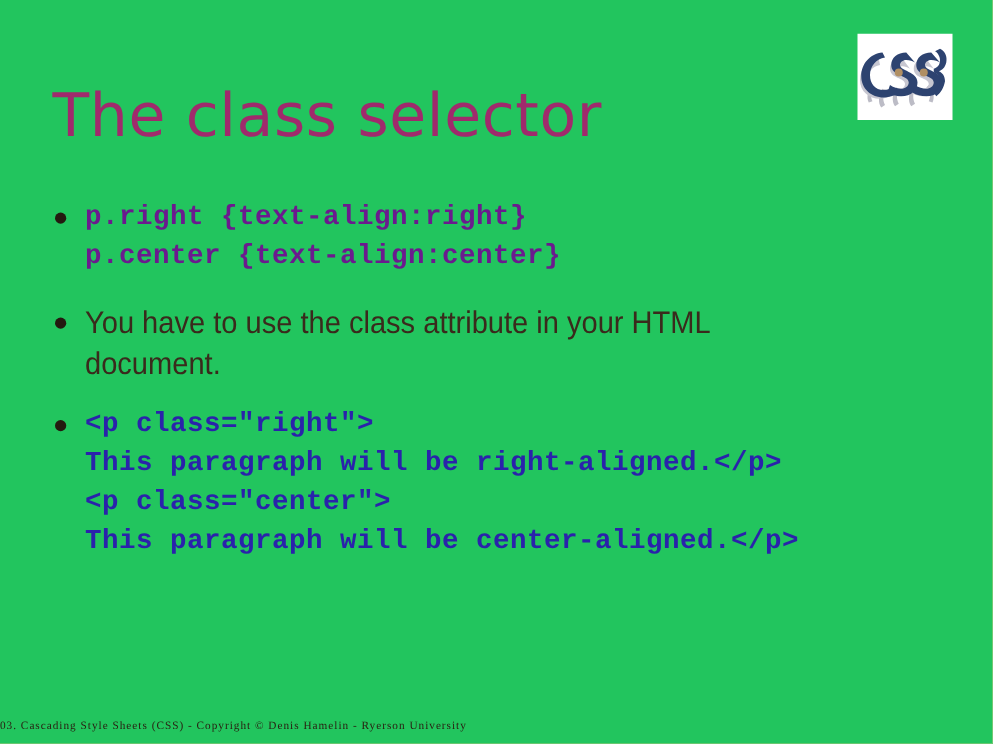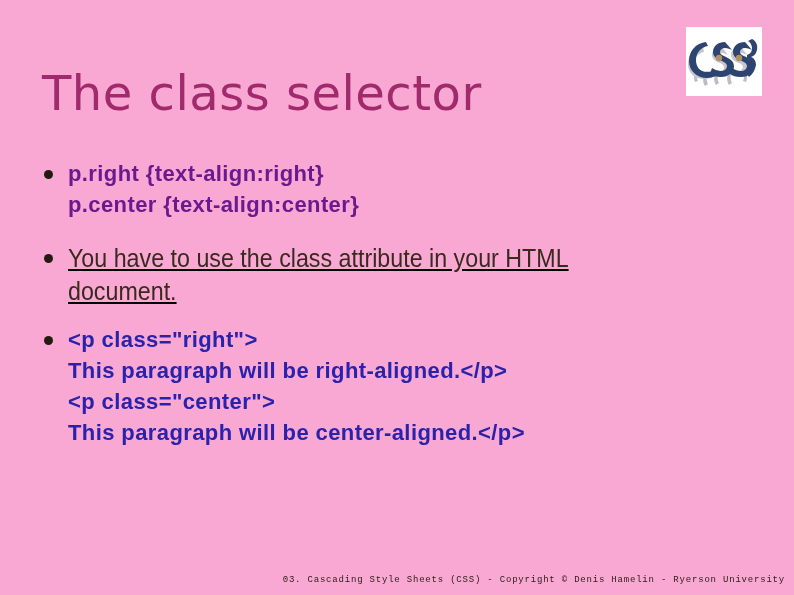--- a/index.html
+++ b/index.html
@@ -12,21 +12,21 @@
     overflow: hidden;
     background: #fbcd97;
     font-family: "Liberation Sans", sans-serif;
     -webkit-font-smoothing: antialiased;
   }
 
   .slide {
     position: relative;
     width: 794px;
     height: 595px;
-    background: #f9a8d4;
+    background: #22c55e;
     box-sizing: border-box;
   }
 
   
   .slide-title {
     position: absolute;
     left: 42px;
     top: 32px;
     width: 620px;
     font-family: "DejaVu Sans", sans-serif;
@@ -83,42 +83,42 @@
     font-size: 25px;
     line-height: 33px;
     font-weight: 400;
     color: #3a2a1c;
     transform: scaleX(0.93);
     transform-origin: left center;
     white-space: pre-line;
   }
 
   .bullet-code {
-    font-family: Liberation Sans, sans-serif;
+    font-family: Liberation Mono, monospace;
     font-size: 22px;
     line-height: 31px;
     font-weight: bold;
     letter-spacing: 0.4px;
     white-space: pre;
   }
   .code-purple { color: #6b1a8e; }
   .code-blue   { color: #2a22ab; }
 
   .bullet.code-block-2 { margin-top: 18px; }
   .bullet.code-block-4 { margin-top: 16px; }
-  .bullet.prose-3 { margin-top: 22px; text-decoration: underline; }
+  .bullet.prose-3 { margin-top: 22px; }
 
   
   .footer {
     position: absolute;
     left: 0;
     right: 9px;
     top: 574px;
-    text-align: right;
-    font-family: Liberation Mono, monospace;
+    text-align: left;
+    font-family: Liberation Serif, serif;
     font-size: 9px;
     line-height: 12px;
     letter-spacing: 0.8px;
     color: #2a1d10;
     white-space: nowrap;
   }
 </style>
 </head>
 <body>
 

